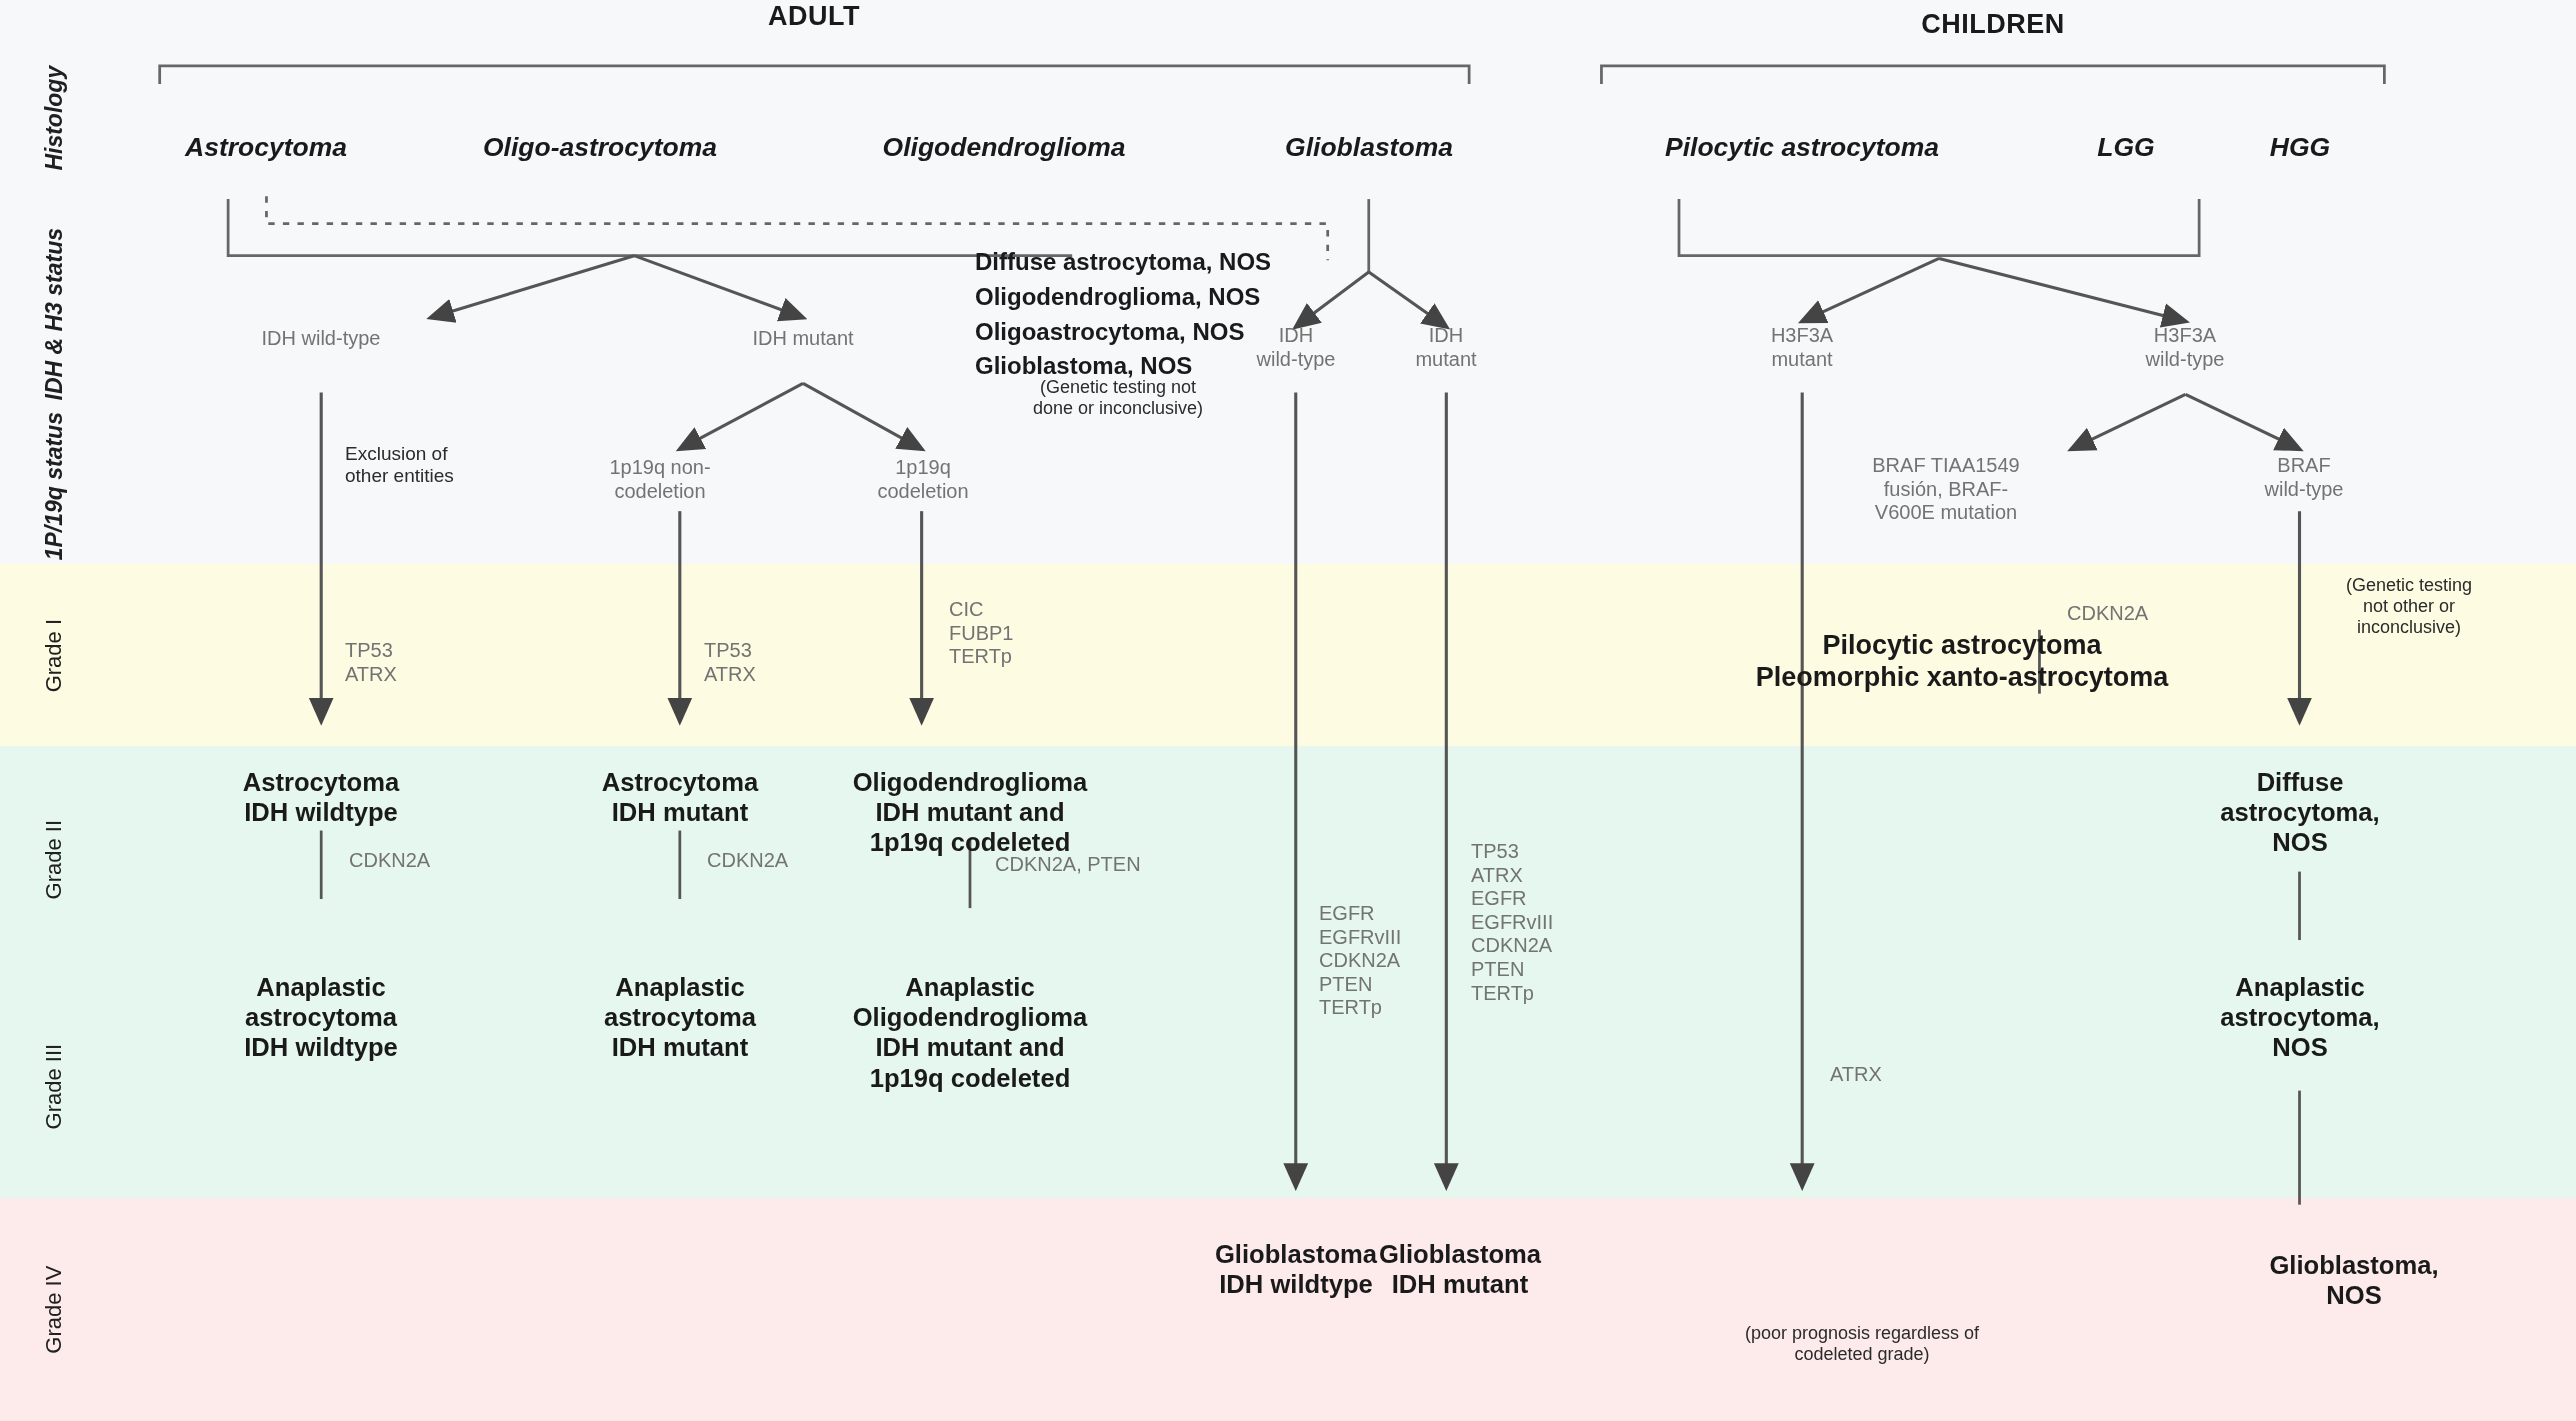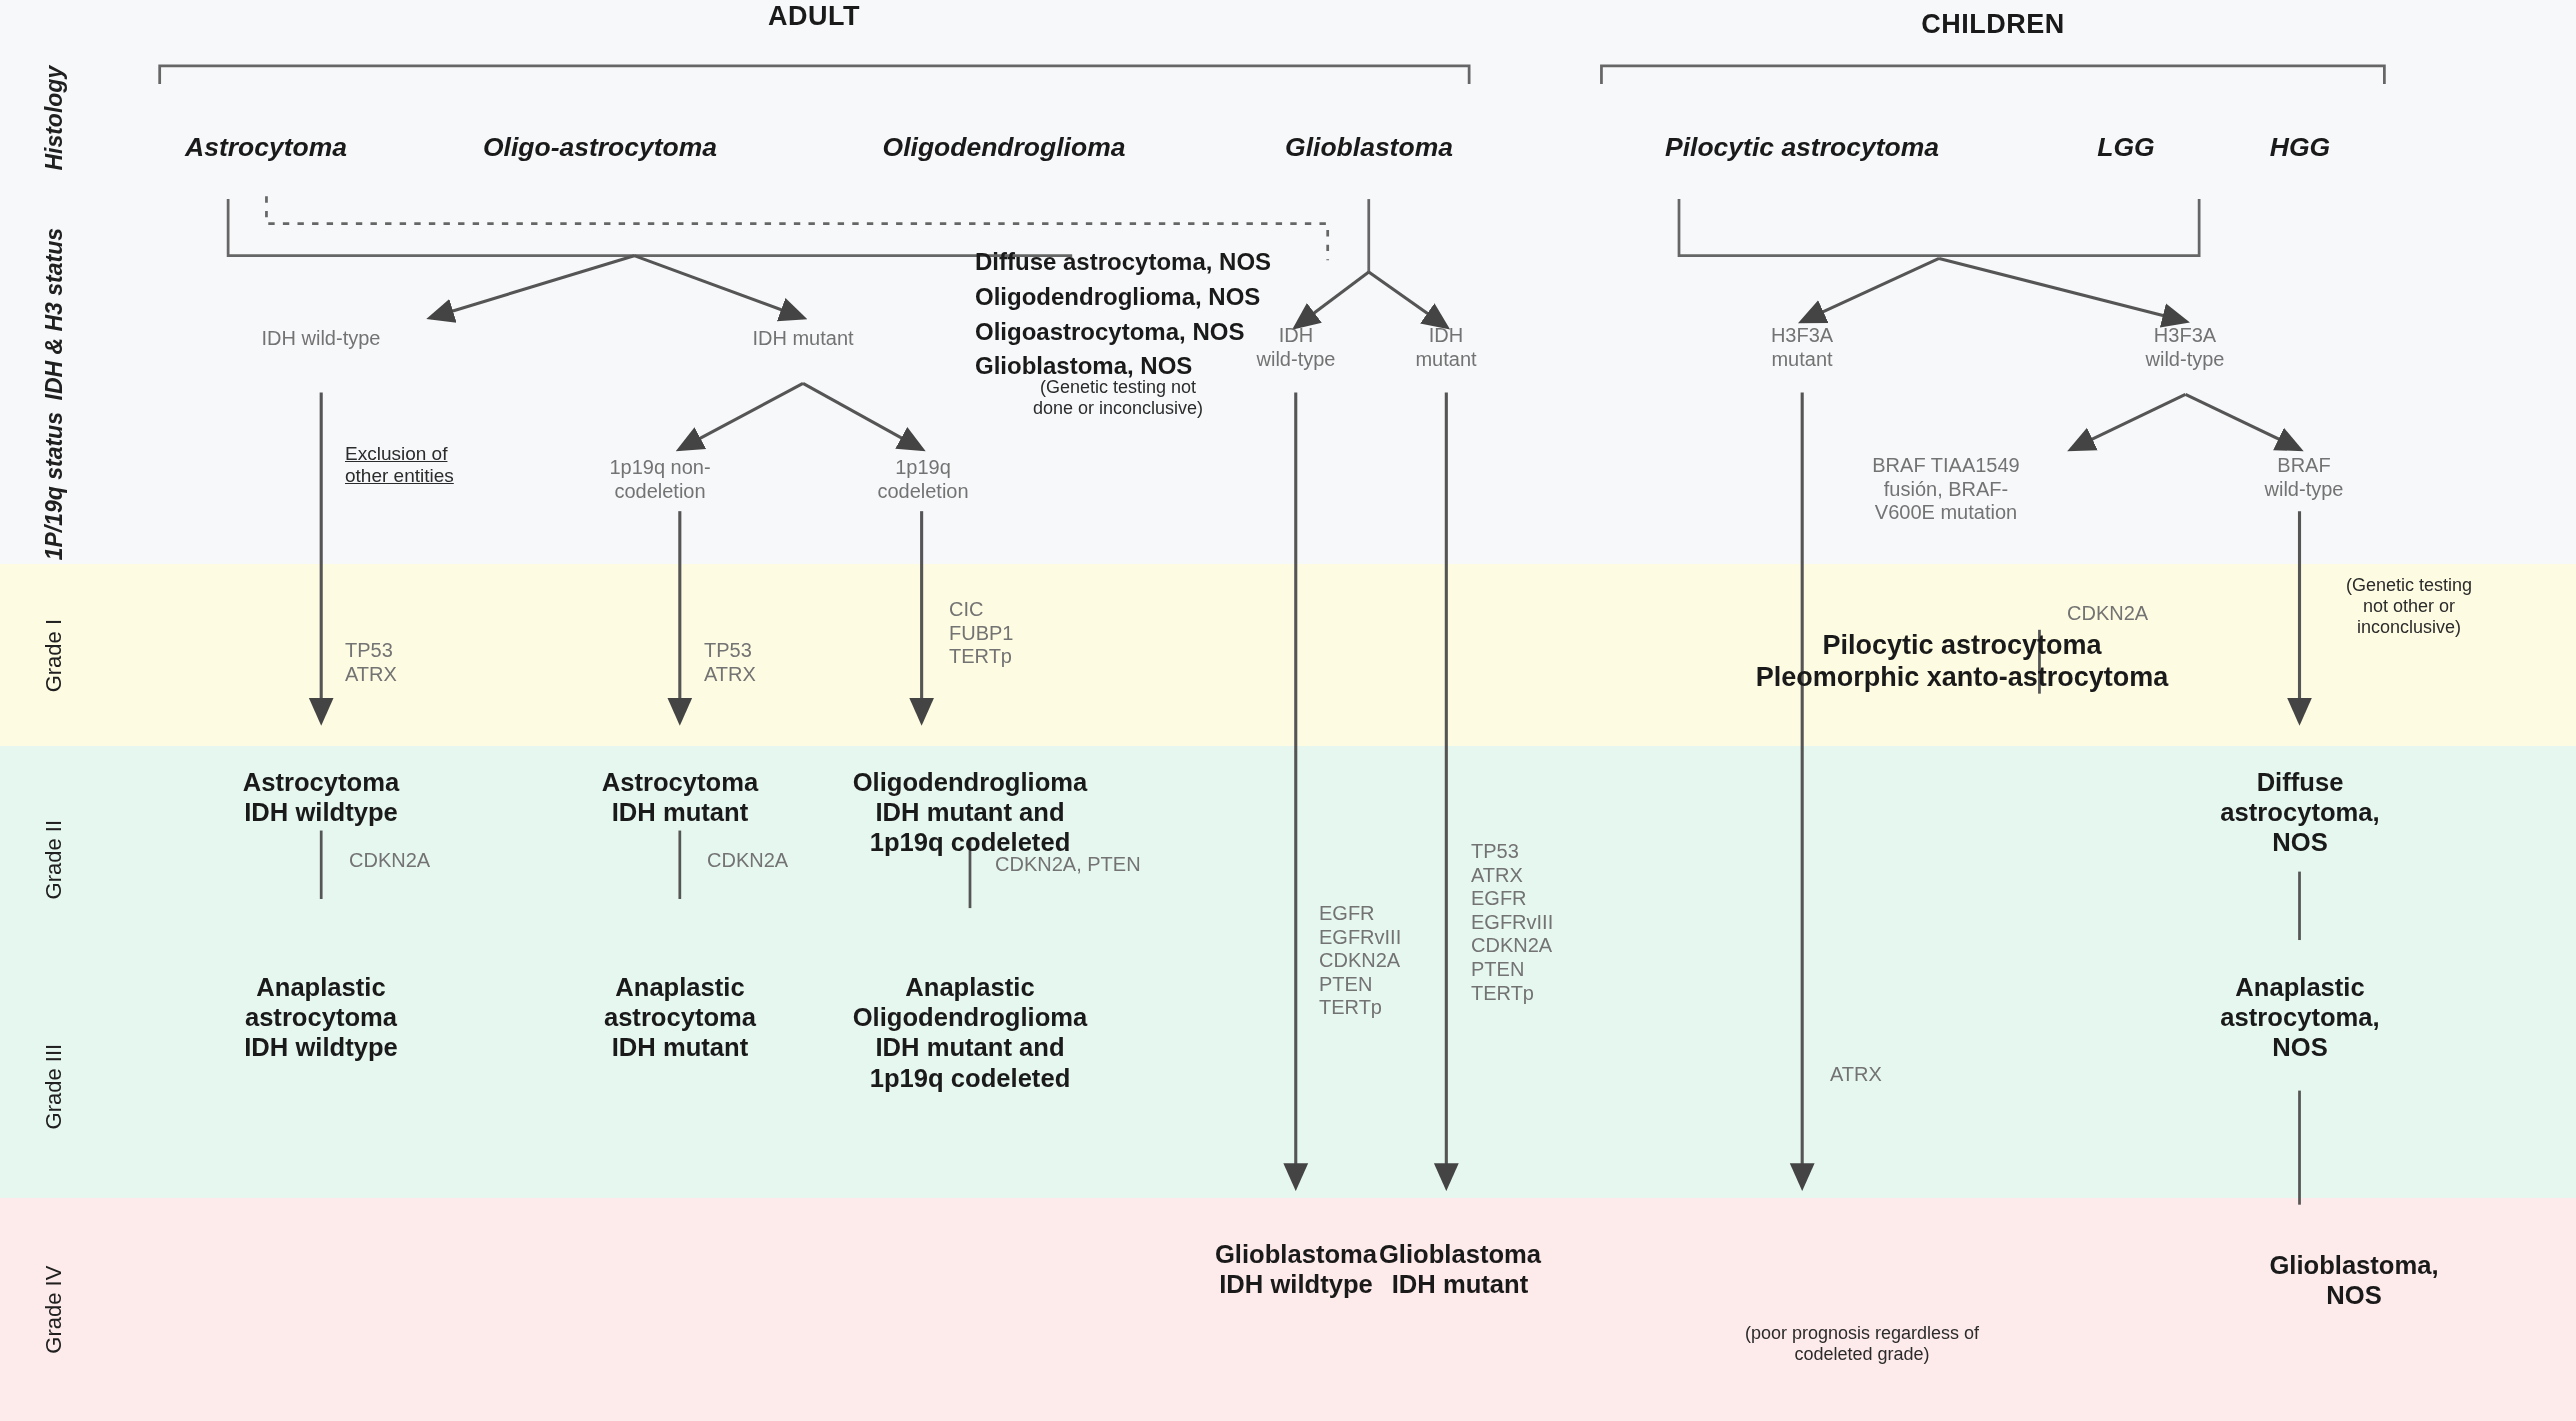--- a/index.html
+++ b/index.html
@@ -148,21 +148,21 @@
   <div class="t ctr gene" style="left:2185px;top:324px;">H3F3A
 wild-type</div>
 
   <div class="t lft dx" style="left:975px;top:248px;font-size:24px;">Diffuse astrocytoma, NOS</div>
   <div class="t lft dx" style="left:975px;top:283px;font-size:24px;">Oligodendroglioma, NOS</div>
   <div class="t lft dx" style="left:975px;top:318px;font-size:24px;">Oligoastrocytoma, NOS</div>
   <div class="t lft dx" style="left:975px;top:352px;font-size:24px;">Glioblastoma, NOS</div>
   <div class="t ctr note" style="left:1118px;top:377px;">(Genetic testing not
 done or inconclusive)</div>
 
-  <div class="t lft sml" style="left:345px;top:443px;text-decoration:underline;">Exclusion of
+  <div class="t lft sml" style="left:345px;top:443px;">Exclusion of
 other entities</div>
   <div class="t ctr gene" style="left:660px;top:456px;">1p19q non-
 codeletion</div>
   <div class="t ctr gene" style="left:923px;top:456px;">1p19q
 codeletion</div>
 
   <div class="t ctr gene" style="left:1946px;top:454px;">BRAF TIAA1549
 fusión, BRAF-
 V600E mutation</div>
   <div class="t ctr gene" style="left:2304px;top:454px;">BRAF

